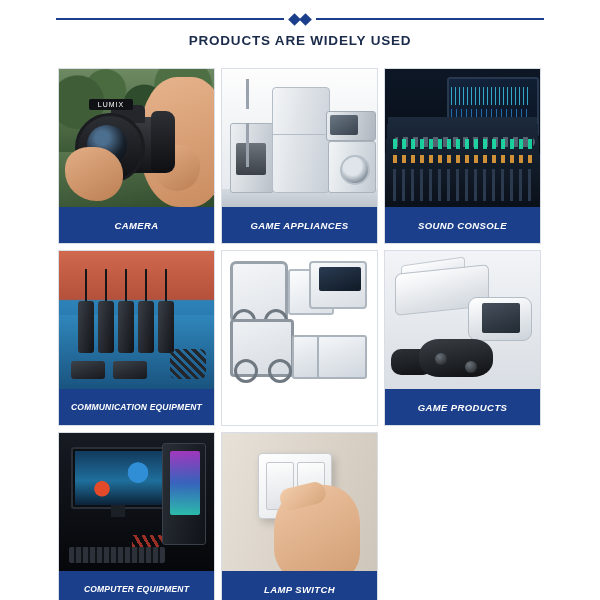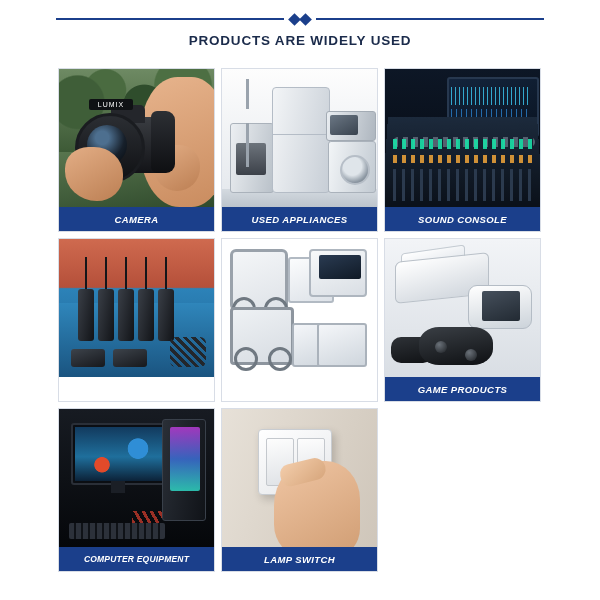--- a/index.html
+++ b/index.html
@@ -81,21 +81,21 @@
     box-sizing: border-box;
     overflow: hidden;
   }
   .thumb {
     position: relative;
     height: 138px;
     overflow: hidden;
     background: #e9edf2;
   }
   .caption {
-    height: 24px;
+    height: 36px;
     background: #1b3f8b;
     color: #ffffff;
     font-size: 9.5px;
     font-weight: bold;
     font-style: italic;
     letter-spacing: 0.4px;
     display: flex;
     align-items: center;
     justify-content: center;
     text-align: center;
@@ -508,21 +508,21 @@
           <div class="sh ap-stove-door"></div>
           <div class="sh ap-fridge"></div>
           <div class="sh ap-fr-handle"></div>
           <div class="sh ap-fr-handle2"></div>
           <div class="sh ap-micro"></div>
           <div class="sh ap-micro-win"></div>
           <div class="sh ap-washer"></div>
           <div class="sh ap-washer-door"></div>
         </div>
       </div>
-      <div class="caption">USED APPLIANCES</div>
+      <div class="caption">GAME APPLIANCES</div>
     </div>
 
 
     <div class="cell">
       <div class="thumb">
         <div class="art">
           <div class="sh sc-bg"></div>
           <div class="sh sc-screen"></div>
           <div class="sh sc-wave"></div>
           <div class="sh sc-wave2"></div>
@@ -549,20 +549,21 @@
           <div class="sh ce-radio" style="left:19px"></div>
           <div class="sh ce-radio" style="left:39px"></div>
           <div class="sh ce-radio" style="left:59px"></div>
           <div class="sh ce-radio" style="left:79px"></div>
           <div class="sh ce-radio" style="left:99px"></div>
           <div class="sh ce-box" style="left:12px"></div>
           <div class="sh ce-box" style="left:54px"></div>
           <div class="sh ce-coil"></div>
         </div>
       </div>
+      <div class="caption small">COMMUNICATION EQUIPMENT</div>
     </div>
 
     <div class="cell">
       <div class="thumb">
         <div class="art">
           <div class="sh me-bg"></div>
           <div class="sh me-chair"></div>
           <div class="sh me-wheel" style="left:10px; top:58px"></div>
           <div class="sh me-wheel" style="left:42px; top:58px"></div>
           <div class="sh me-box"></div>

